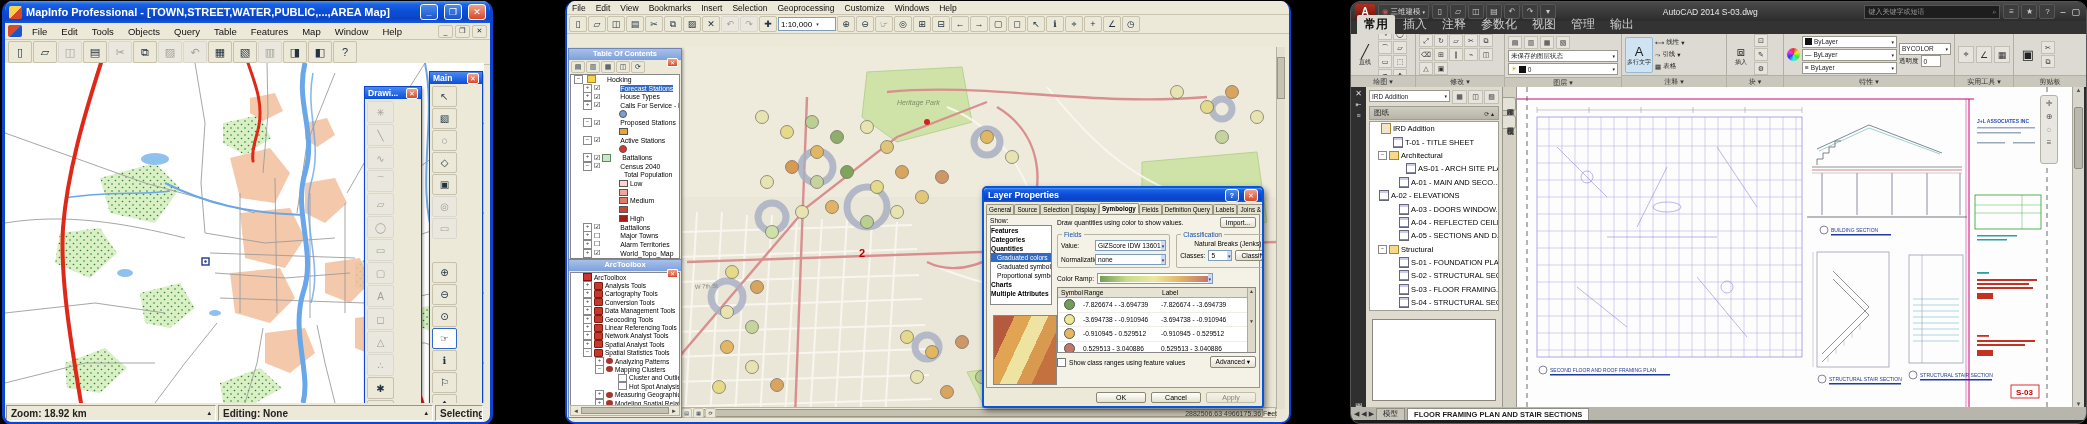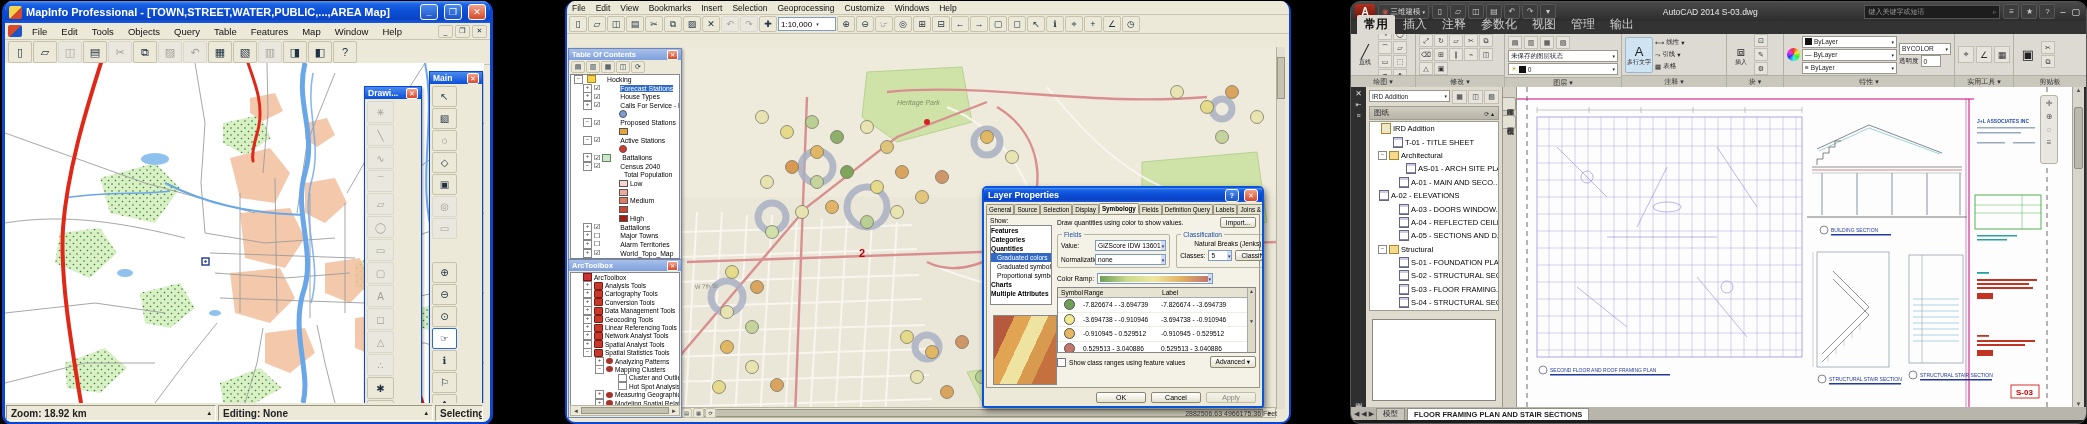--- a/index.html
+++ b/index.html
@@ -36,21 +36,21 @@
   
   #w2{left:565px;top:1px;width:722px;height:421px;background:#ece9d8;border:2px solid #0a46d0;border-top:none;}
   #w2 .xptitle{height:15px;font-size:9px;padding:0 4px;gap:3px;}
   #w2 .menubar{height:13px;font-size:8.5px;}
   #w2 .menu{padding:0 5px;}
   #w2 .tools{height:18px;display:flex;align-items:center;gap:1px;padding:0 2px;background:#ece9d8;border-bottom:1px solid #c8c4b0;}
   #w2 .tools .tbtn{width:16px;height:14px;font-size:9px;}
   .scombo{height:12px;background:#fff;border:1px solid #7f9db9;font-size:8px;display:flex;align-items:center;padding:0 2px;gap:4px;color:#000;}
   #am-body{position:absolute;left:0;top:46px;width:718px;height:371px;overflow:hidden;background:#eae6d8;}
   .ampanel{position:absolute;background:#ece9d8;border:1px solid #6f86b4;box-shadow:1px 1px 3px rgba(0,0,0,.35);}
-  .ampanel .phead{background:linear-gradient(180deg,#a8c0ea,#7da0dc);color:#fff;font-size:7.5px;font-weight:bold;height:11px;display:flex;align-items:center;padding:0 3px;}
+  .ampanel .phead{background:linear-gradient(180deg,#a8c0ea,#7da0dc);color:#fff;font-size:7.5px;font-weight:bold;height:11px;display:flex;align-items:center;padding:0 3px;flex-direction:column;}
   .ampanel .phead .pclose{margin-left:auto;width:9px;height:8px;background:linear-gradient(#f2a28a,#d6492a);border:1px solid #fff;color:#fff;font-size:6px;display:flex;align-items:center;justify-content:center;border-radius:1px;}
   #toc{left:1px;top:1px;width:112px;height:210px;}
   #toc .ttools{height:12px;display:flex;gap:1px;padding:1px 2px;background:#ece9d8;}
   #toc .ttools .tbtn{width:12px;height:10px;font-size:7px;}
   #toc .tree{background:#fff;border:1px solid #888;margin:0 1px;height:183px;overflow:hidden;font-size:6.8px;}
   .trow{display:flex;align-items:center;gap:2px;height:8.7px;white-space:nowrap;color:#000;}
   .trow .exp{width:7px;height:7px;border:1px solid #888;font-size:6px;line-height:5px;text-align:center;color:#444;background:#fff;flex:0 0 auto;}
   .trow .exp:empty{border:none;background:none;}
   .trow .chk{font-size:7px;flex:0 0 auto;}
   .trow .sw{width:7px;height:5px;border:1px solid #555;flex:0 0 auto;}

